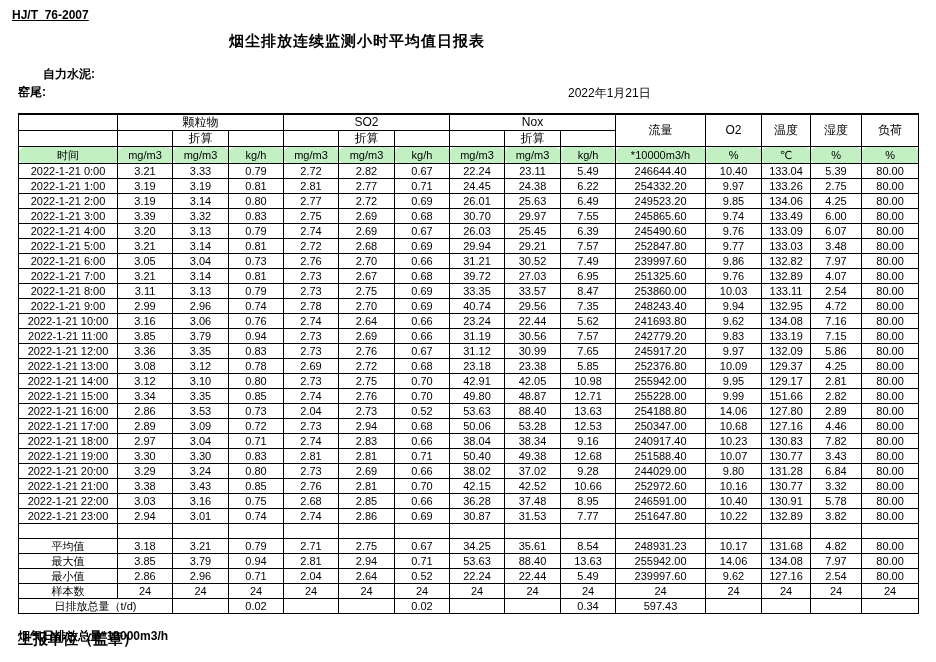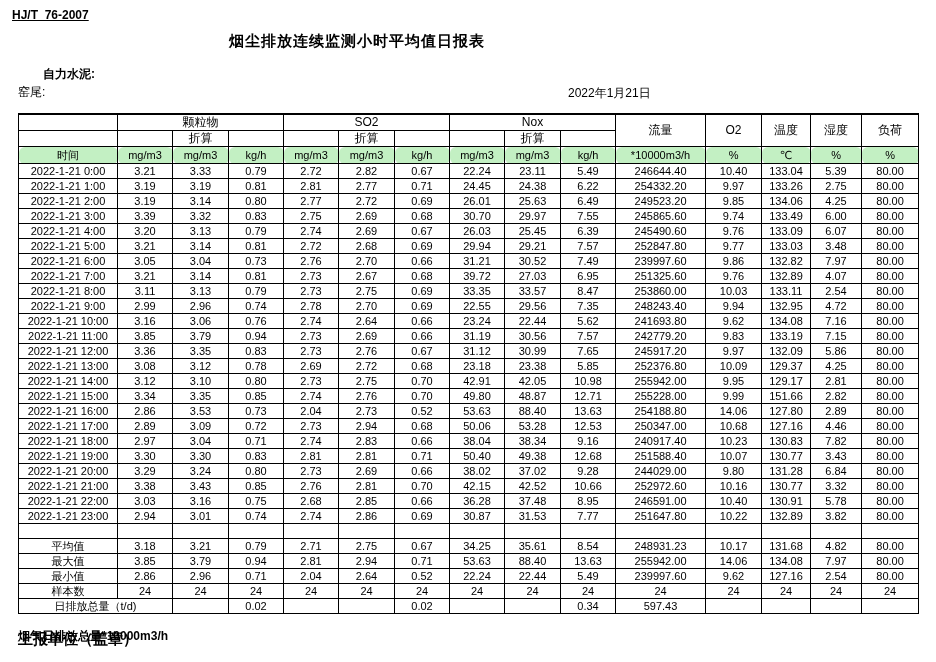--- a/index.html
+++ b/index.html
@@ -7,21 +7,21 @@
     margin: 0; padding: 0;
     width: 936px; height: 662px;
     background: #ffffff; color: #000000;
     font-family: "Liberation Sans", "DejaVu Sans", sans-serif;
     overflow: hidden; position: relative;
   }
   .abs { position: absolute; }
   .doc-code { top: 8px; left: 12px; font-size: 12px; font-weight: bold; white-space: pre; text-decoration: underline; }
   .title { top: 32px; left: 205px; font-size: 15px; font-weight: bold; letter-spacing: 1px; margin-left: 24px; }
   .company { top: 66px; left: 18px; font-size: 12px; font-weight: bold; margin-left: 25px; }
-  .site { top: 84px; left: 18px; font-size: 12px; font-weight: normal; }
+  .site { top: 84px; left: 18px; font-size: 12px; font-weight: bold; }
   .date { top: 85px; left: 568px; font-size: 12px; }
   table.report {
     position: absolute; left: 18px; top: 113px;
     width: 900px; border-collapse: collapse; table-layout: fixed;
     border: 1px solid #000; border-top: 2px solid #000;
   }
   table.report td {
     border: 1px solid #000;
     font-size: 11px; height: 14px; line-height: 14px;
     padding: 0 1px; text-align: center;
@@ -259,21 +259,21 @@
         <td>80.00</td>
       </tr>
       <tr>
         <td>2022-1-21 9:00</td>
         <td>2.99</td>
         <td>2.96</td>
         <td>0.74</td>
         <td>2.78</td>
         <td>2.70</td>
         <td>0.69</td>
-        <td>22.55</td>
+        <td>40.74</td>
         <td>29.56</td>
         <td>7.35</td>
         <td>248243.40</td>
         <td>9.94</td>
         <td>132.95</td>
         <td>4.72</td>
         <td>80.00</td>
       </tr>
       <tr>
         <td>2022-1-21 10:00</td>

